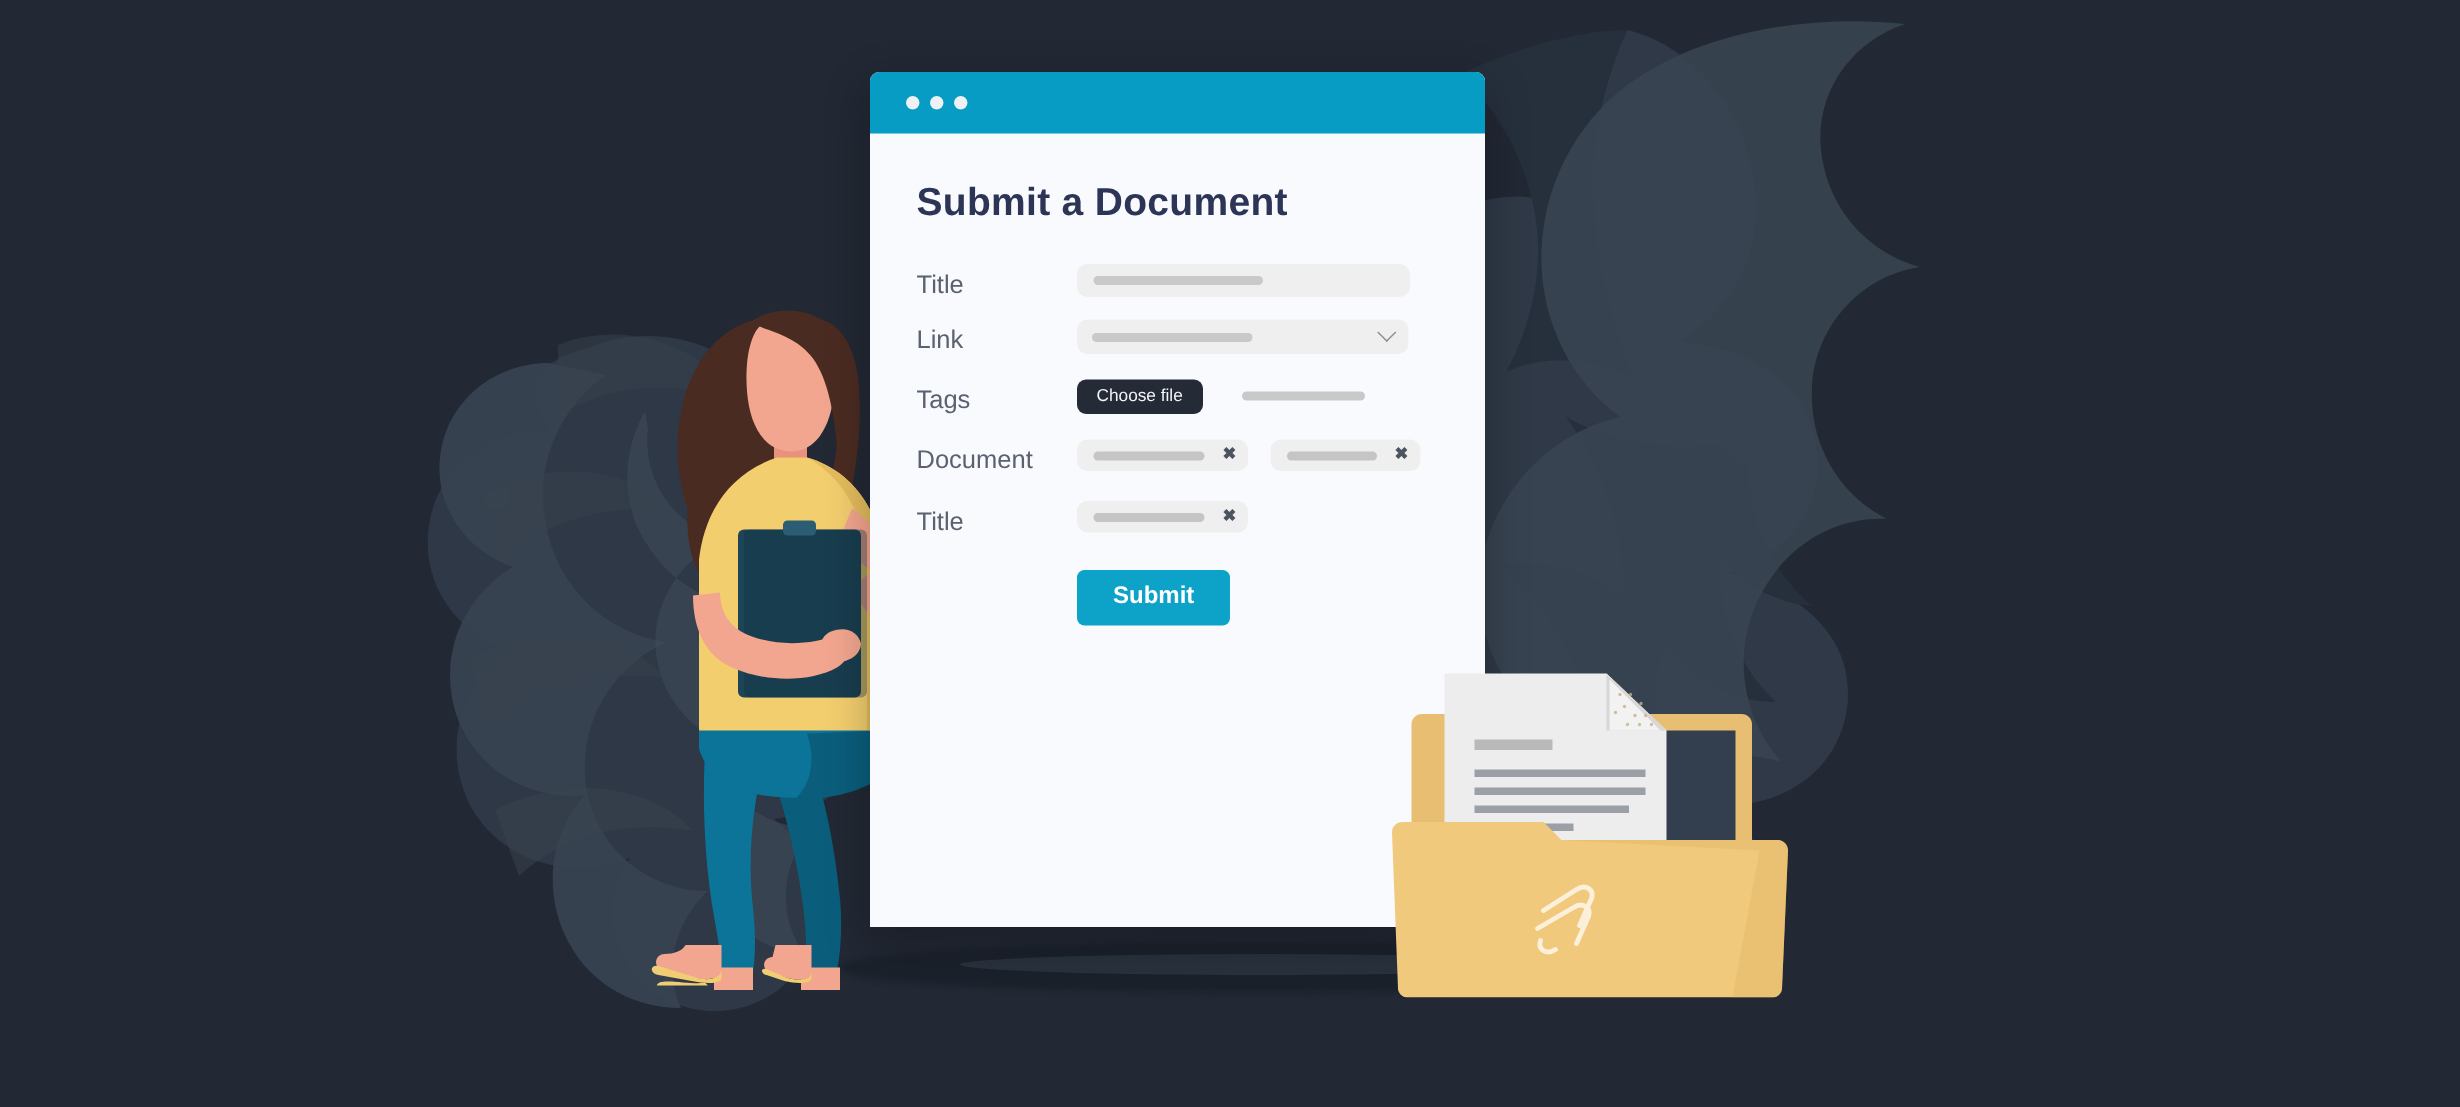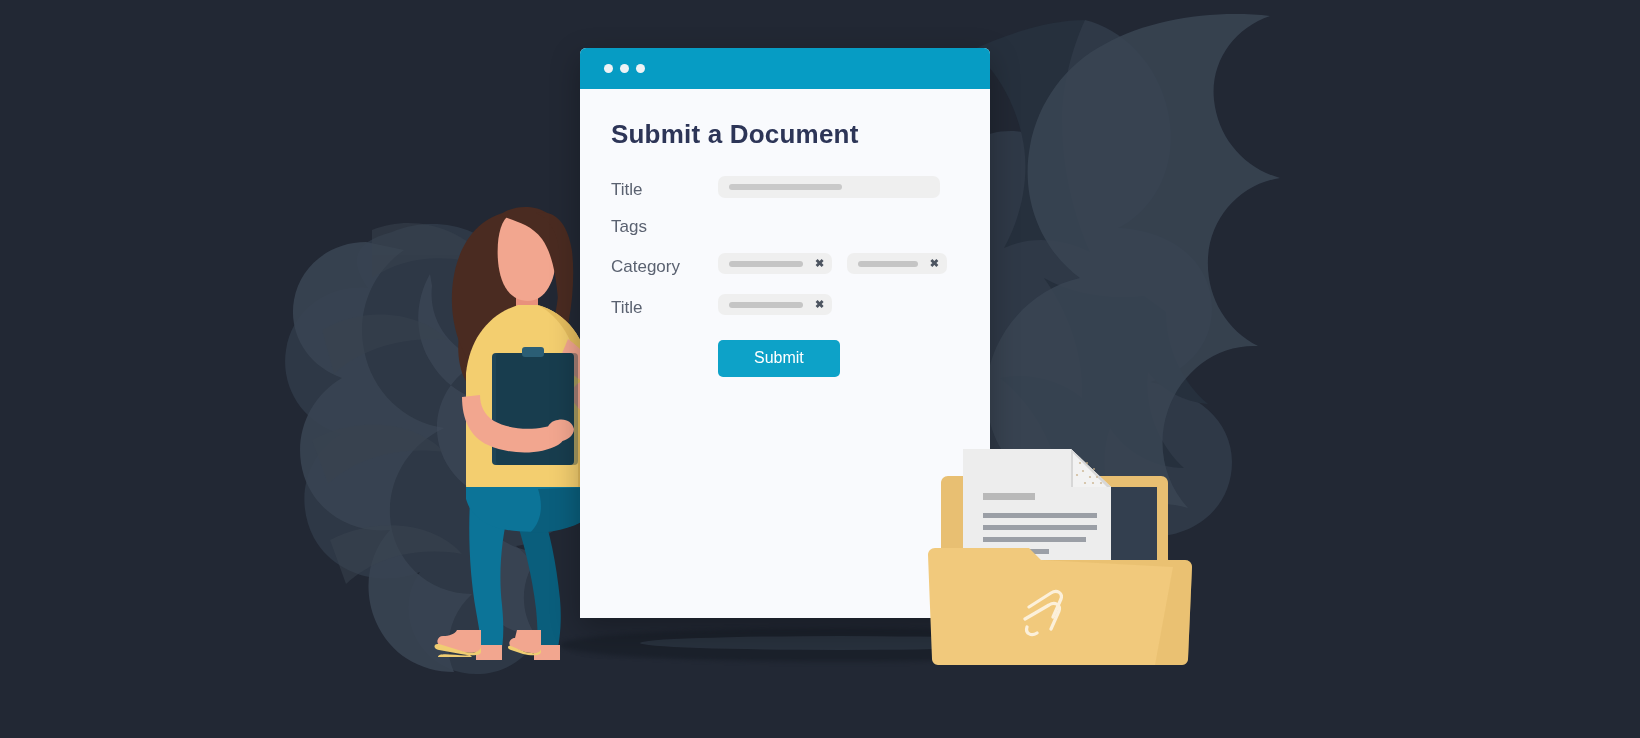--- a/index.html
+++ b/index.html
@@ -164,23 +164,24 @@
     font-weight: bold;
   }
 
   .submit-btn {
     margin: 22px 0 0 107px;
     background: #0da2c8;
     color: #ffffff;
     font-size: 16px;
     border: none;
     border-radius: 5px;
-    padding: 9px 36px 10px;
+    padding: 9px 24px 10px;
     font-family: "Liberation Sans", sans-serif;
     cursor: pointer;
+    font-weight: bold;
   }
 
   .check-badge {
     position: absolute;
     right: -9px; top: 18px;
     width: 42px; height: 42px;
   }
 
   
   .folder { position: absolute; left: 925px; top: 435px; width: 270px; height: 230px; }
@@ -277,29 +278,42 @@
         <div class="field-control">
           <div class="inp">
             <span class="bar" style="width:113px"></span>
           </div>
         </div>
       </div>
 
       
 
       
+      <div class="field-row" style="margin-bottom:16px">
+        <div class="field-label">Link</div>
+        <div class="field-control">
+          <div class="select">
+            <span class="bar" style="width:107px;height:6px;border-radius:3px;background:#c9c9c9"></span>
+            <span class="chev"></span>
+          </div>
+        </div>
+      </div>
 
       
       <div class="field-row" style="margin-bottom:16px">
         <div class="field-label">Tags</div>
+        <div class="field-control">
+          <button class="choose-file">Choose file</button>
+          <span class="file-stub"></span>
+        </div>
       </div>
 
       
       <div class="field-row" style="margin-bottom:17px">
-        <div class="field-label">Category</div>
+        <div class="field-label">Document</div>
         <div class="field-control">
           <span class="chip">
             <span class="bar" style="width:74px"></span>
             <span class="x">✖</span>
           </span>
           <span class="chip" style="margin-left:10px">
             <span class="bar" style="width:60px"></span>
             <span class="x">✖</span>
           </span>
         </div>

